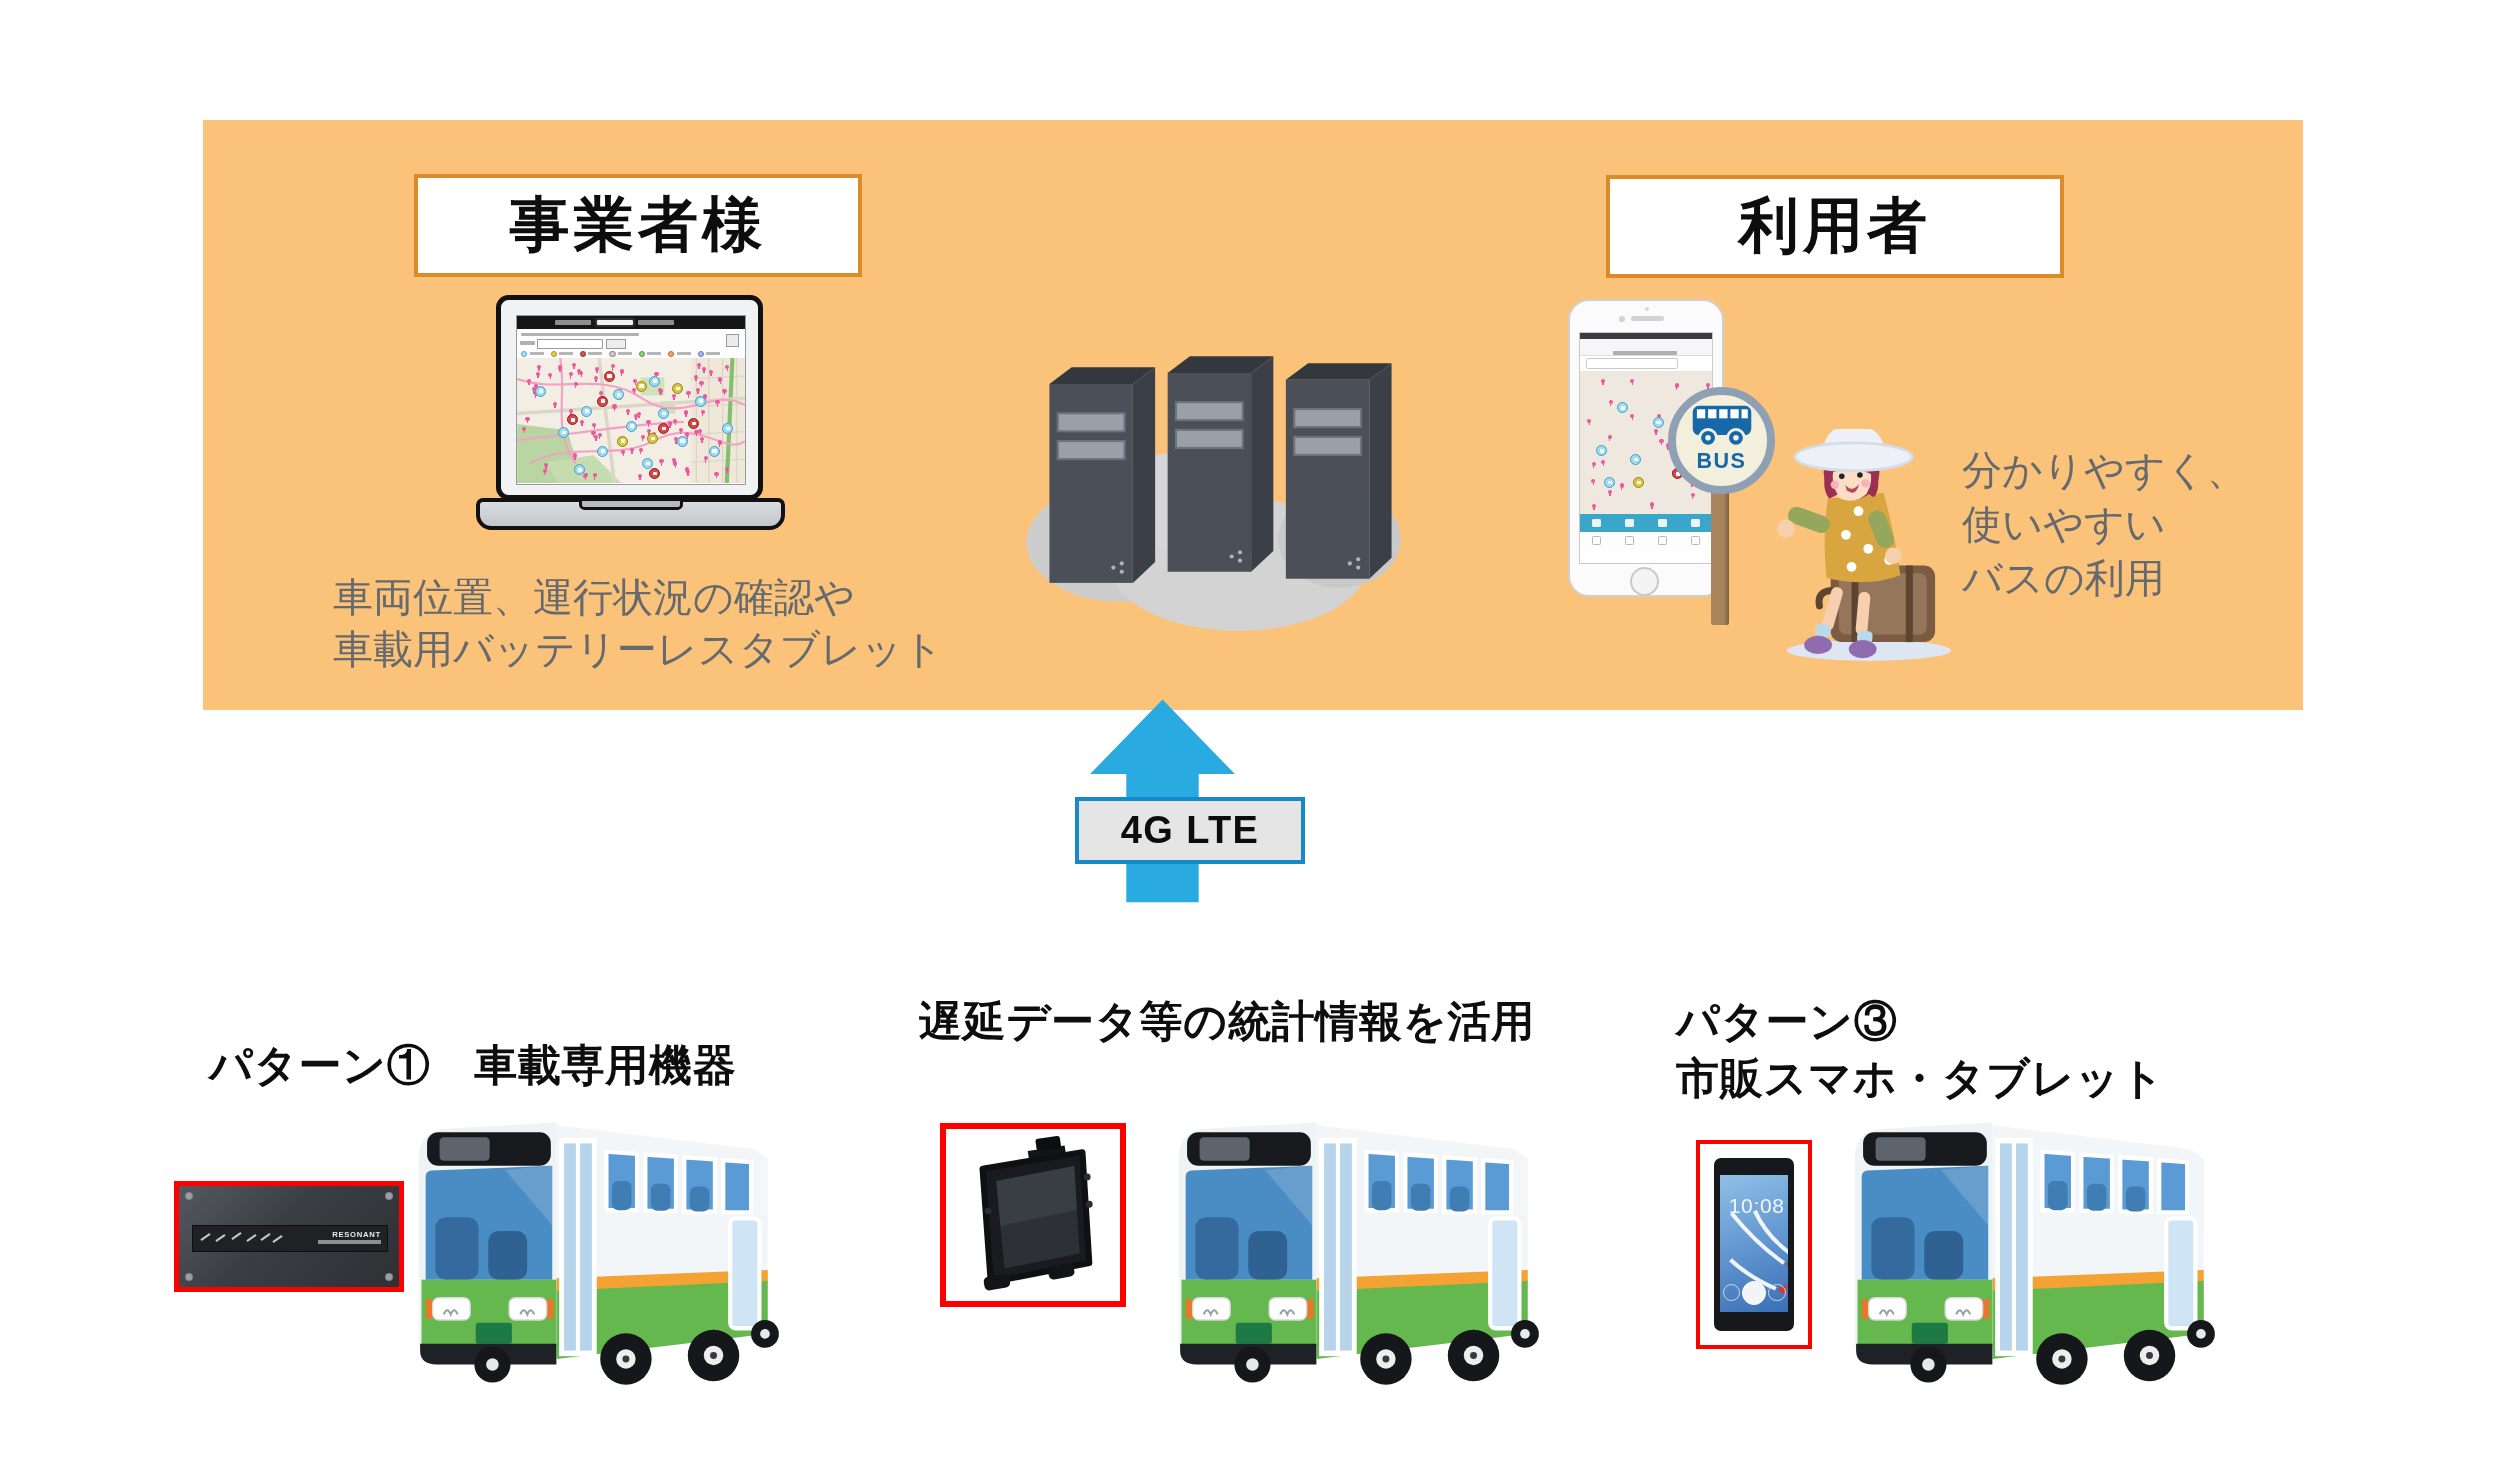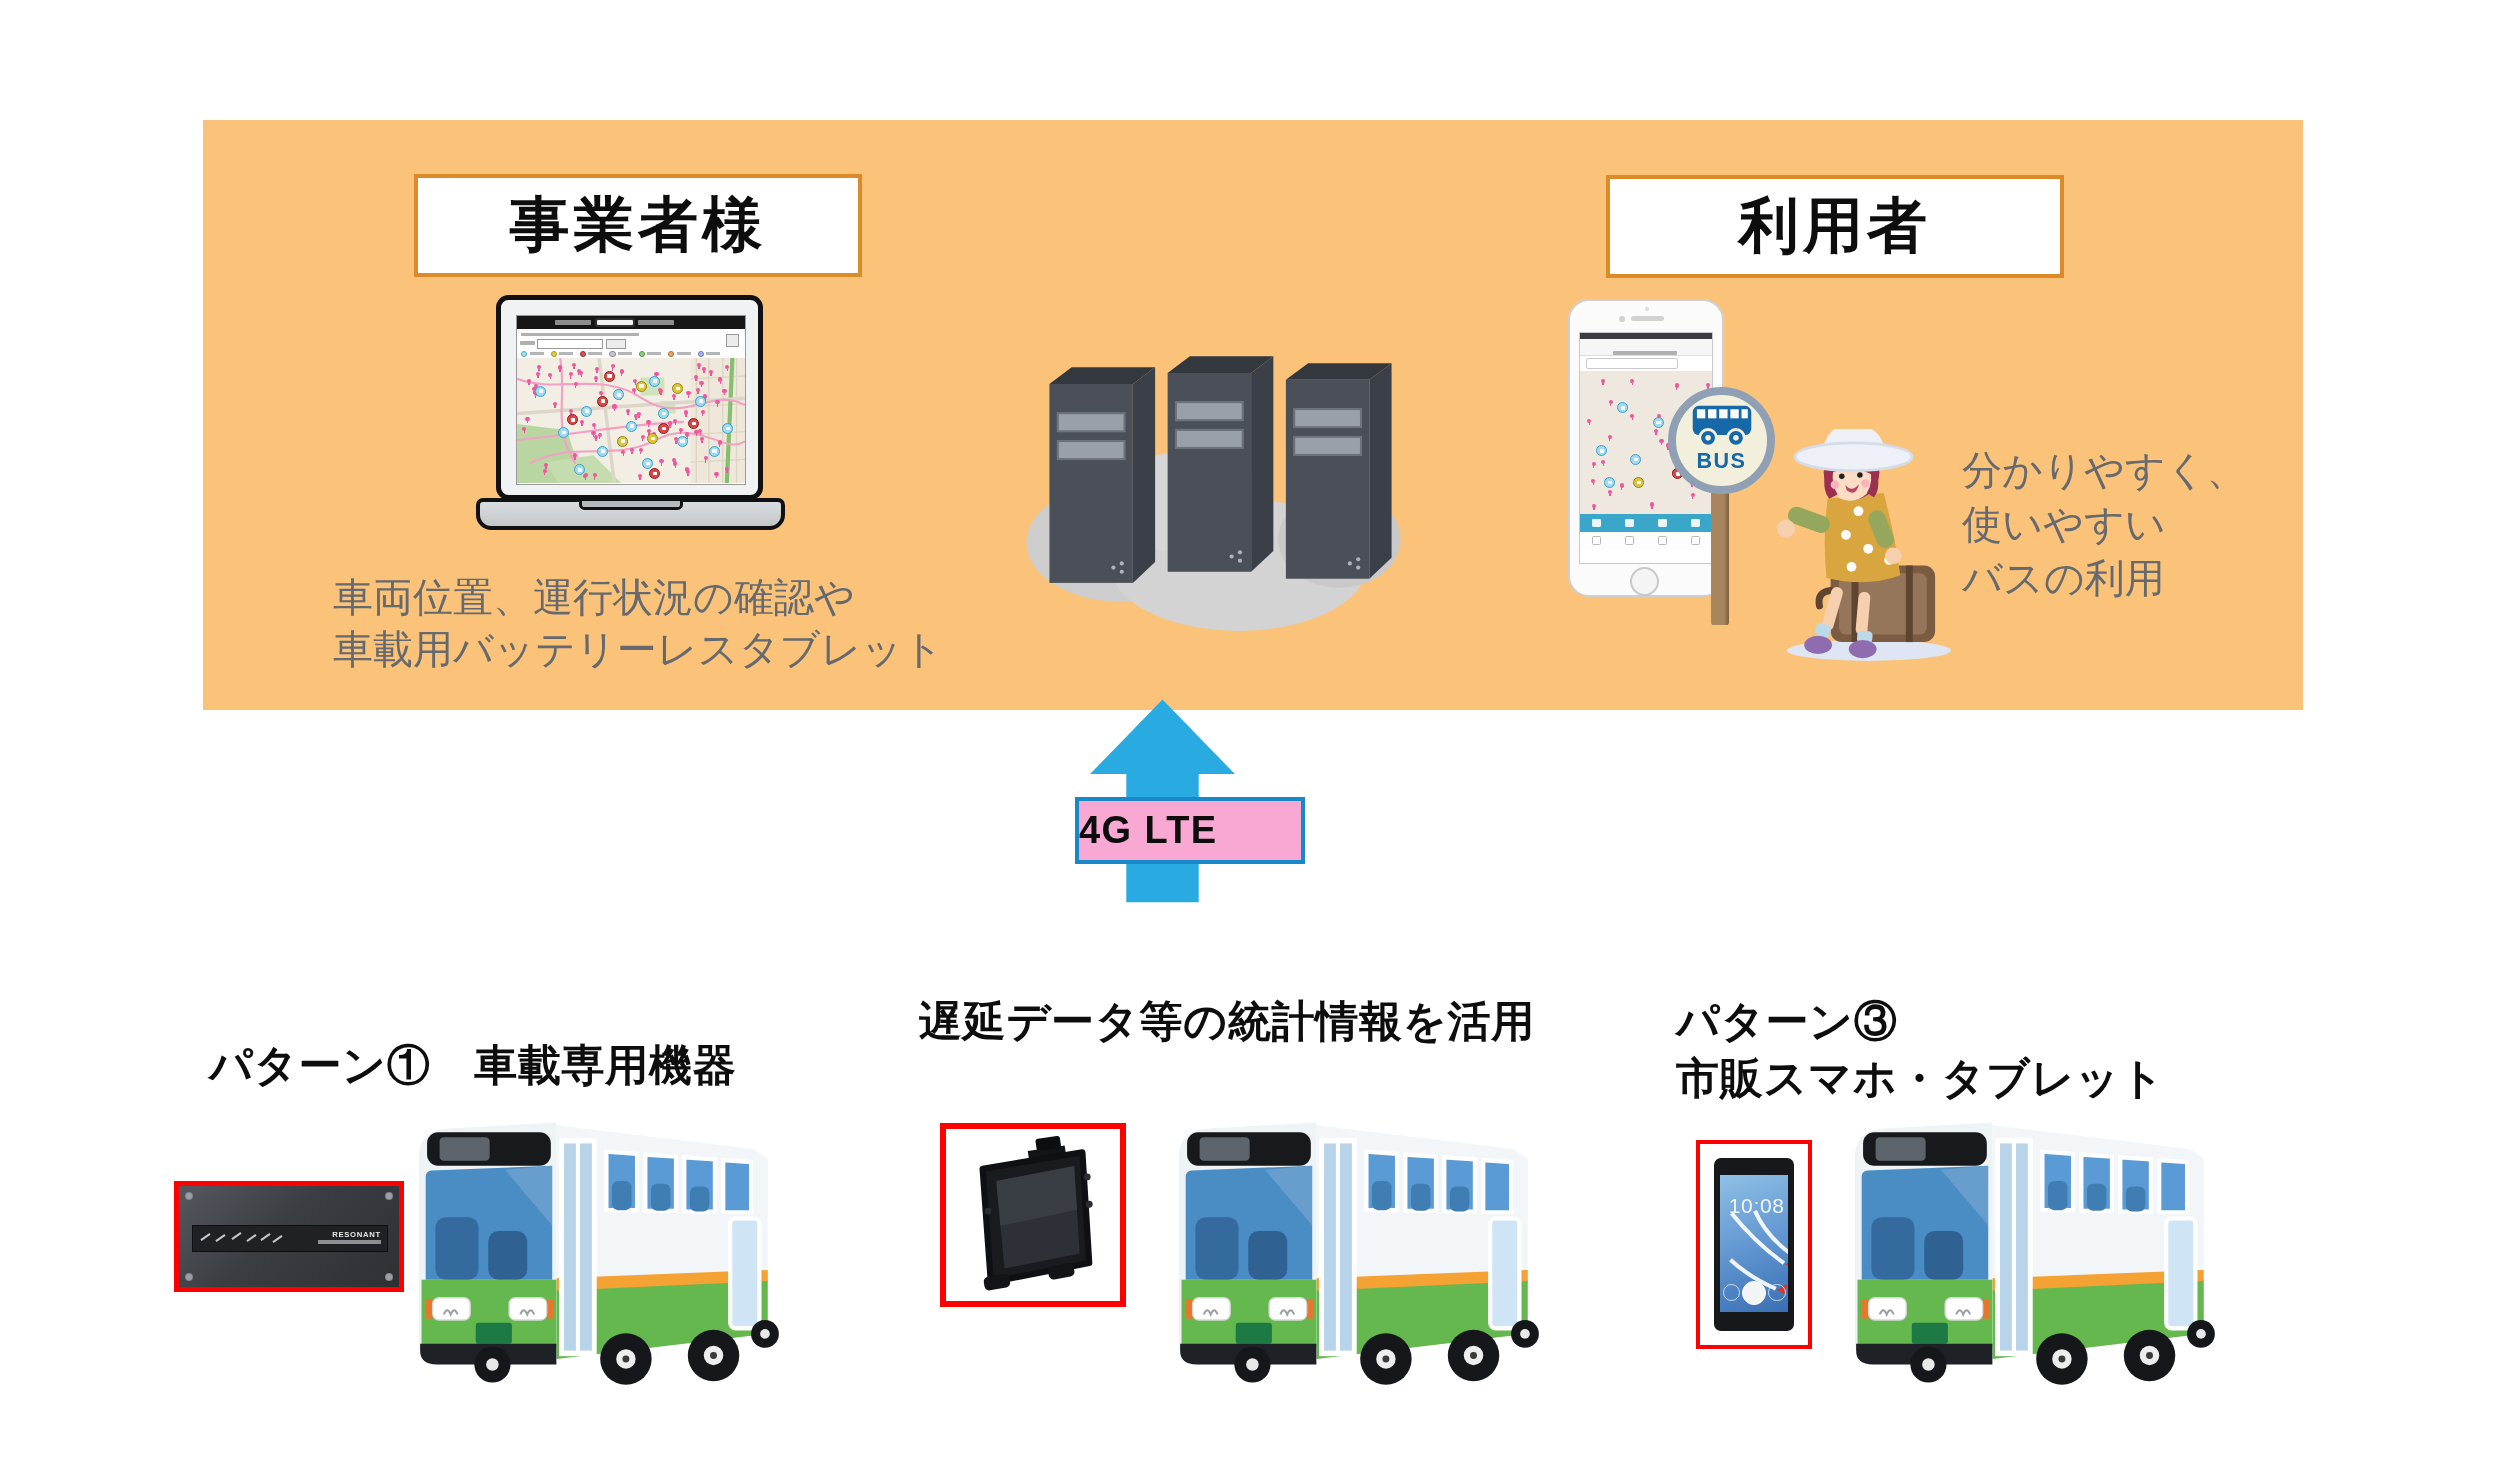--- a/index.html
+++ b/index.html
@@ -74,21 +74,21 @@
 
   
   #sign-pole{left:1711px;top:487px;width:18px;height:138px;background:linear-gradient(90deg,#a8855c 70%,#7d5f3e);border-radius:2.8px;}
   #bus-sign{left:1668px;top:387px;width:107px;height:107px;border-radius:50%;background:#F2F0DC;border:8.4px solid #8FA0B4;box-sizing:border-box;display:flex;flex-direction:column;align-items:center;}
   #bus-sign .bus-glyph{margin-top:8.4px;}
   #bus-sign .bus-word{font-size:21.6px;font-weight:700;color:#1668A8;letter-spacing:1.4px;margin-top:-1.4px;}
   #girl{left:1754px;top:429px;width:209px;height:234px;}
 
   
   #lte-arrow{left:1072px;top:696px;width:181px;height:209px;}
-  #lte-box{left:1075px;top:797px;width:230px;height:67px;background:#f9a8d4;border:4.2px solid #1789C8;box-sizing:border-box;display:flex;align-items:center;justify-content:flex-start;z-index:5;}
+  #lte-box{left:1075px;top:797px;width:230px;height:67px;background:#e5e5e5;border:4.2px solid #1789C8;box-sizing:border-box;display:flex;align-items:center;justify-content:center;z-index:5;}
   #lte-box .t{font-size:38px;font-weight:700;color:#0d0d0d;letter-spacing:1.4px;}
 
   
   .pattern-title{font-size:43px;font-weight:700;color:#0d0d0d;line-height:57px;white-space:nowrap;letter-spacing:0.7px;}
   #p1-title{left:209px;top:1037px;}
   #p2-title{left:919px;top:993px;}
   #p3-title{left:1676px;top:993px;}
 
   #obu{left:174px;top:1181px;width:230px;height:111px;border:5.6px solid #FF0000;box-sizing:border-box;
        background:linear-gradient(135deg,#55585e 0%,#3a3d42 45%,#2e3034 100%);}

